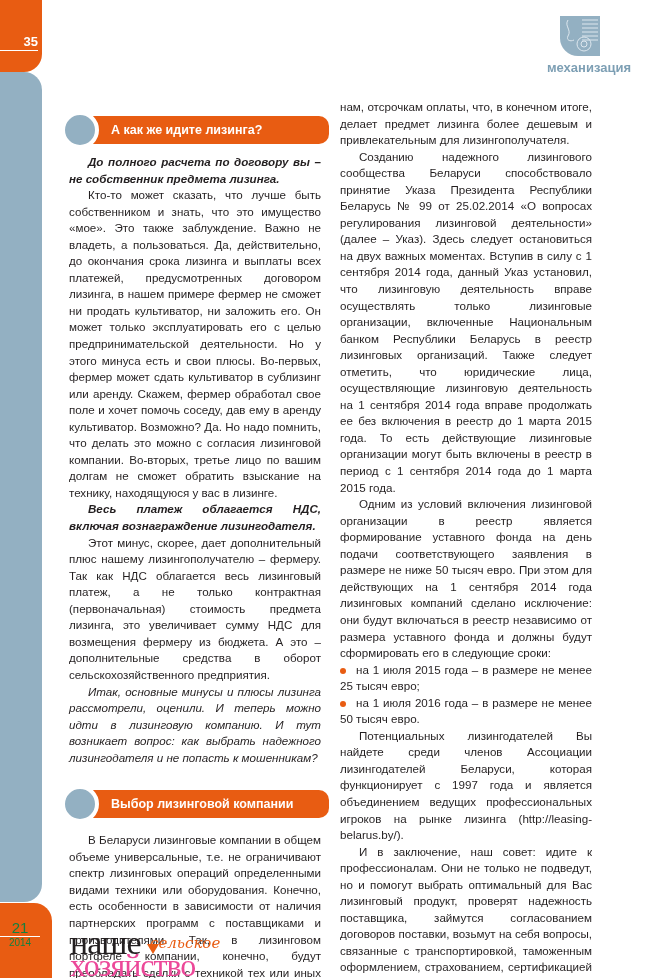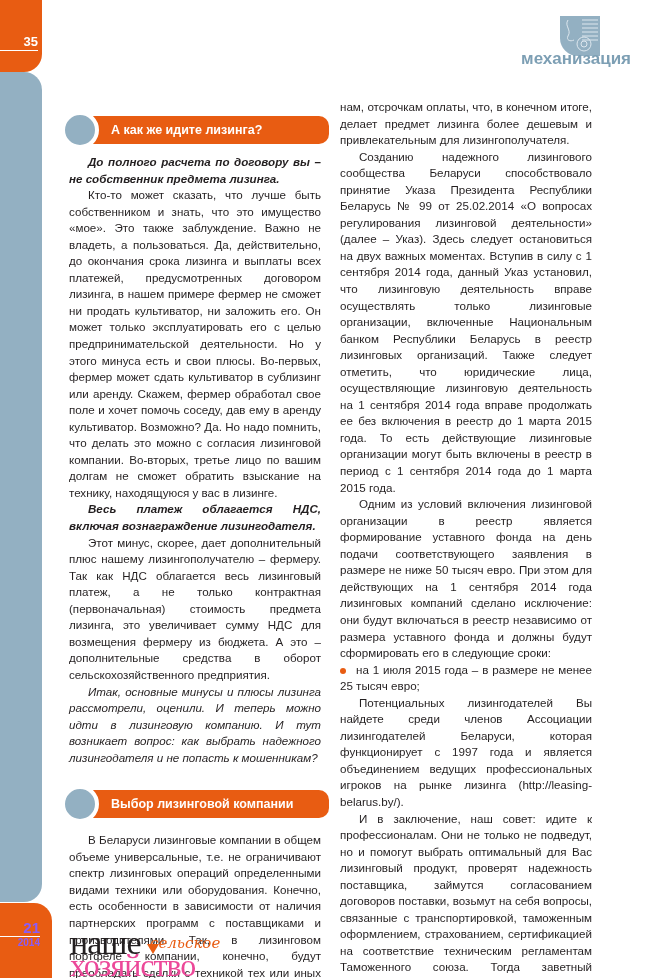--- a/index.html
+++ b/index.html
@@ -6,26 +6,26 @@
   body { width:646px; height:978px; position:relative; background:#ffffff; overflow:hidden;
          font-family:"Liberation Sans", sans-serif; color:#231f20; }
   .side-top { position:absolute; left:0; top:0; width:42px; height:72px; background:#e85c12;
               border-bottom-right-radius:18px; }
   .side-mid { position:absolute; left:0; top:72px; width:42px; height:830px; background:#93b0c2;
               border-top-right-radius:18px; border-bottom-right-radius:18px; }
   .side-bot { position:absolute; left:0; top:903px; width:52px; height:75px; background:#e85c12;
               border-top-right-radius:18px; }
   .page-num { position:absolute; left:0; top:34px; width:38px; text-align:right; color:#fff;
               font-weight:bold; font-size:13px; border-bottom:1.5px solid #fff; padding-bottom:1px; }
-  .issue { position:absolute; left:0; top:920px; width:40px; text-align:right; color:#8b5cf6; font-weight:bold; }
+  .issue { position:absolute; left:0; top:920px; width:40px; text-align:center; color:#15803d; font-weight:normal; }
   .issue .n { display:block; font-size:15px; line-height:15px; border-bottom:1.5px solid #fff; padding-bottom:1px; }
   .issue .y { display:block; font-size:10px; line-height:12px; }
   .rubric-icon { position:absolute; left:560px; top:16px; width:40px; height:40px; }
-  .rubric { position:absolute; left:0; right:15px; top:49px; text-align:right; color:#7d9fb4;
-            font-weight:bold; font-size:17px; }
+  .rubric { position:absolute; left:0; right:15px; top:60px; text-align:right; color:#7d9fb4;
+            font-weight:bold; font-size:13px; }
   .col { position:absolute; font-size:11.6px; line-height:16.55px; text-align:justify; }
   .col.left { left:69px; top:116px; width:252px; }
   .col.right { left:340px; top:99px; width:252px; }
   .col p { margin:0; text-indent:19px; }
   .col p.noind { text-indent:0; }
   .col p.bi { font-weight:bold; font-style:italic; }
   .col p.it { font-style:italic; }
   .sec-head { position:relative; height:28px; margin:0 0 10px -4px; }
   .sec-head .bar { position:absolute; left:16px; right:-8px; top:0; height:28px; background:#e85c12;
                    border-radius:2px 10px 10px 2px; }
@@ -84,20 +84,21 @@
     <div class="txt">Выбор лизинговой компании</div>
   </div>
   <p>В Беларуси лизинговые компании в общем объеме универсальные, т.е. не ограничивают спектр лизинговых операций определенными видами техники или оборудования. Конечно, есть особенности в зависимости от наличия партнерских программ с поставщиками и производителями. Так, в лизинговом портфеле компании, конечно, будут преобладать сделки с техникой тех или иных партнеров. Ведь такие лизинговые компании, как постоянные оптовые покупатели, имеют определенные льготы по срокам поставки, це-</p>
 </div>
 
 <div class="col right">
   <p class="noind">нам, отсрочкам оплаты, что, в конечном итоге, делает предмет лизинга более дешевым и привлекательным для лизингополучателя.</p>
   <p>Созданию надежного лизингового сообщества Беларуси способствовало принятие Указа Президента Республики Беларусь № 99 от 25.02.2014 «О вопросах регулирования лизинговой деятельности» (далее – Указ). Здесь следует остановиться на двух важных моментах. Вступив в силу с 1 сентября 2014 года, данный Указ установил, что лизинговую деятельность вправе осуществлять только лизинговые организации, включенные Национальным банком Республики Беларусь в реестр лизинговых организаций. Также следует отметить, что юридические лица, осуществляющие лизинговую деятельность на 1 сентября 2014 года вправе продолжать ее без включения в реестр до 1 марта 2015 года. То есть действующие лизинговые организации могут быть включены в реестр в период с 1 сентября 2014 года до 1 марта 2015 года.</p>
   <p>Одним из условий включения лизинговой организации в реестр является формирование уставного фонда на день подачи соответствующего заявления в размере не ниже 50 тысяч евро. При этом для действующих на 1 сентября 2014 года лизинговых компаний сделано исключение: они будут включаться в реестр независимо от размера уставного фонда и должны будут сформировать его в следующие сроки:</p>
   <p class="bullet"><span class="dot"></span><span>на 1 июля 2015 года – в размере не менее 25 тысяч евро;</span></p>
+  <p class="bullet"><span class="dot"></span><span>на 1 июля 2016 года – в размере не менее 50 тысяч евро.</span></p>
   <p>Потенциальных лизингодателей Вы найдете среди членов Ассоциации лизингодателей Беларуси, которая функционирует с 1997 года и является объединением ведущих профессиональных игроков на рынке лизинга (http://leasing-belarus.by/).</p>
   <p><span>И в заключение, наш совет: идите к профессионалам. Они не только не подведут, но и помогут выбрать оптимальный для Вас лизинговый продукт, проверят надежность поставщика, займутся согласованием договоров поставки, возьмут на себя вопросы, связанные с транспортировкой, таможенным оформлением, страхованием, сертификацией на соответствие техническим регламентам Таможенного союза. Тогда заветный культиватор, приобретенный без особых затрат, будет трудиться на полях фермера, зарабатывая сам на себя.</span></p>
 </div>
 
 <div class="issue">
   <span class="n">21</span>
   <span class="y">2014</span>
 </div>
 
 <div class="logo">

